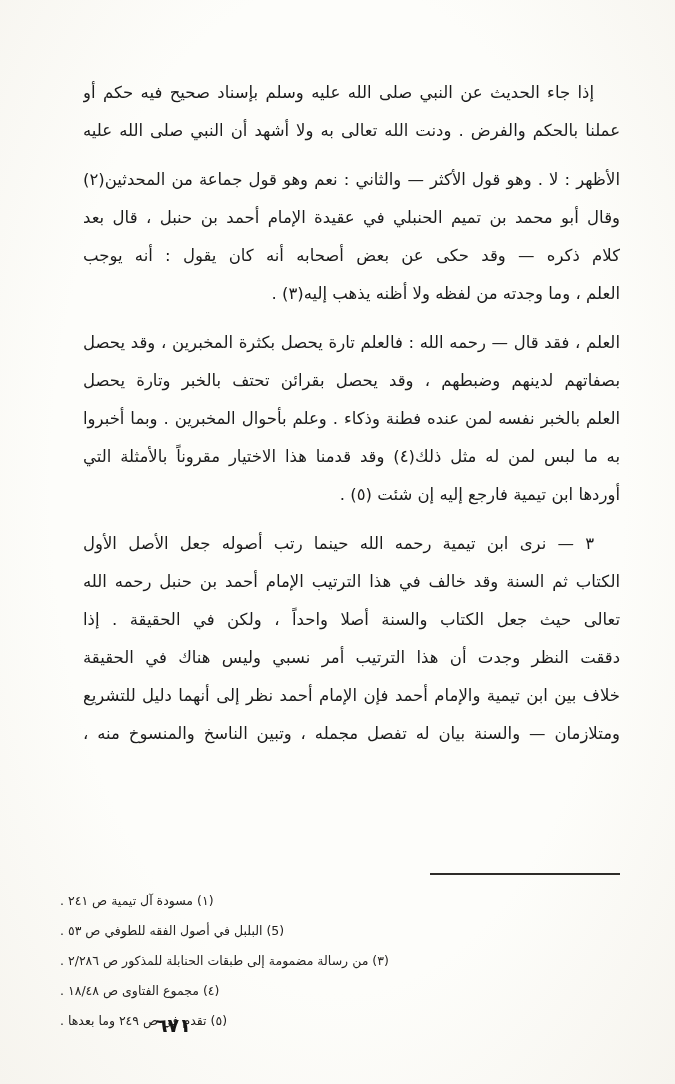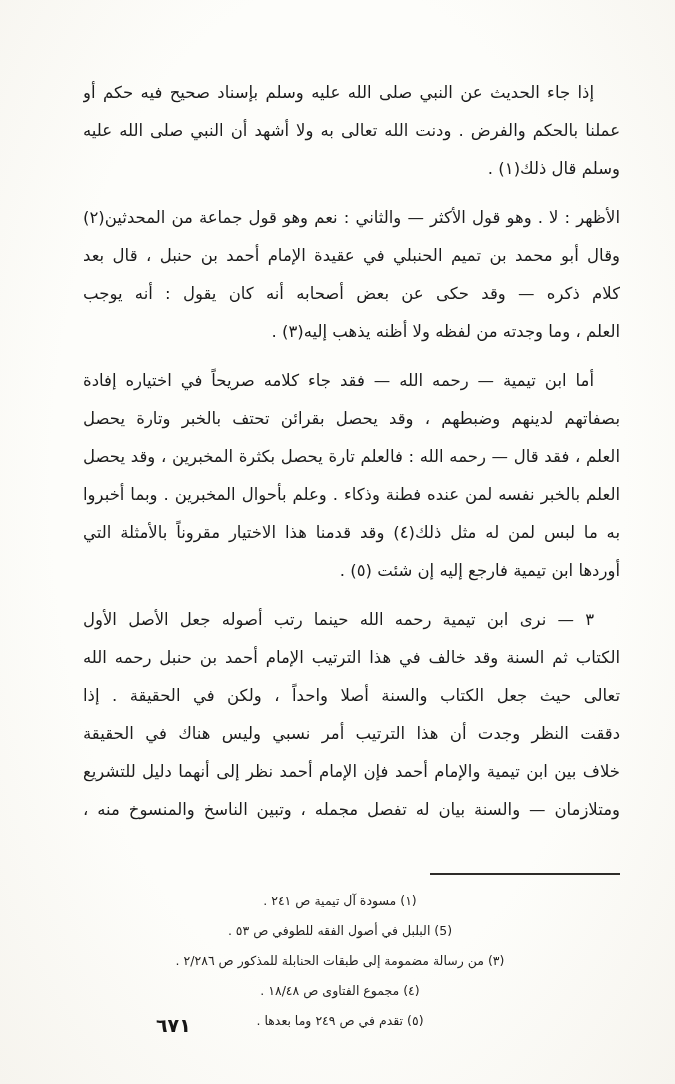--- a/index.html
+++ b/index.html
@@ -44,21 +44,21 @@
     width: 190px; height: 2px;
     background: #2e2c29;
   }
   .footnotes {
     position: absolute;
     top: 886px; right: 55px;
     width: 560px;
     direction: rtl;
     font-size: 12.5px;
     line-height: 30px;
-    text-align: center;
+    text-align: left;
     color: #242220;
   }
   .fn-line { height: 30px; overflow: hidden; white-space: nowrap; }
   .page-number {
     position: absolute;
     top: 1014px; left: 124px;
     font-size: 19px;
     font-weight: bold;
     letter-spacing: 1px;
     color: #161616;
@@ -67,32 +67,30 @@
   }
 </style>
 </head>
 <body>
 
 <div class="page">
   <div class="text-block">
       <div class="para">
         <div class="line first justified">إذا جاء الحديث عن النبي صلى الله عليه وسلم بإسناد صحيح فيه حكم أو فرض</div>
         <div class="line justified">عملنا بالحكم والفرض . ودنت الله تعالى به ولا أشهد أن النبي صلى الله عليه</div>
-        <div class="line last">وسلم قال ذلك(١) .</div>
       </div>
       <div class="para">
         <div class="line justified">الأظهر : لا . وهو قول الأكثر — والثاني : نعم وهو قول جماعة من المحدثين(٢)</div>
         <div class="line justified">وقال أبو محمد بن تميم الحنبلي في عقيدة الإمام أحمد بن حنبل ، قال بعد</div>
         <div class="line justified">كلام ذكره — وقد حكى عن بعض أصحابه أنه كان يقول : أنه يوجب</div>
         <div class="line last">العلم ، وما وجدته من لفظه ولا أظنه يذهب إليه(٣) .</div>
       </div>
       <div class="para">
-        <div class="line first justified">أما ابن تيمية — رحمه الله — فقد جاء كلامه صريحاً في اختياره إفادة</div>
+        <div class="line justified">العلم ، فقد قال — رحمه الله : فالعلم تارة يحصل بكثرة المخبرين ، وقد يحصل</div>
         <div class="line justified">بصفاتهم لدينهم وضبطهم ، وقد يحصل بقرائن تحتف بالخبر وتارة يحصل</div>
-        <div class="line justified">العلم ، فقد قال — رحمه الله : فالعلم تارة يحصل بكثرة المخبرين ، وقد يحصل</div>
         <div class="line justified">العلم بالخبر نفسه لمن عنده فطنة وذكاء . وعلم بأحوال المخبرين . وبما أخبروا</div>
         <div class="line justified">به ما لبس لمن له مثل ذلك(٤) وقد قدمنا هذا الاختيار مقروناً بالأمثلة التي</div>
         <div class="line last">أوردها ابن تيمية فارجع إليه إن شئت (٥) .</div>
       </div>
       <div class="para">
         <div class="line first justified">٣ — نرى ابن تيمية رحمه الله حينما رتب أصوله جعل الأصل الأول</div>
         <div class="line justified">الكتاب ثم السنة وقد خالف في هذا الترتيب الإمام أحمد بن حنبل رحمه الله</div>
         <div class="line justified">تعالى حيث جعل الكتاب والسنة أصلا واحداً ، ولكن في الحقيقة . إذا</div>
         <div class="line justified">دققت النظر وجدت أن هذا الترتيب أمر نسبي وليس هناك في الحقيقة</div>
         <div class="line justified">خلاف بين ابن تيمية والإمام أحمد فإن الإمام أحمد نظر إلى أنهما دليل للتشريع</div>

